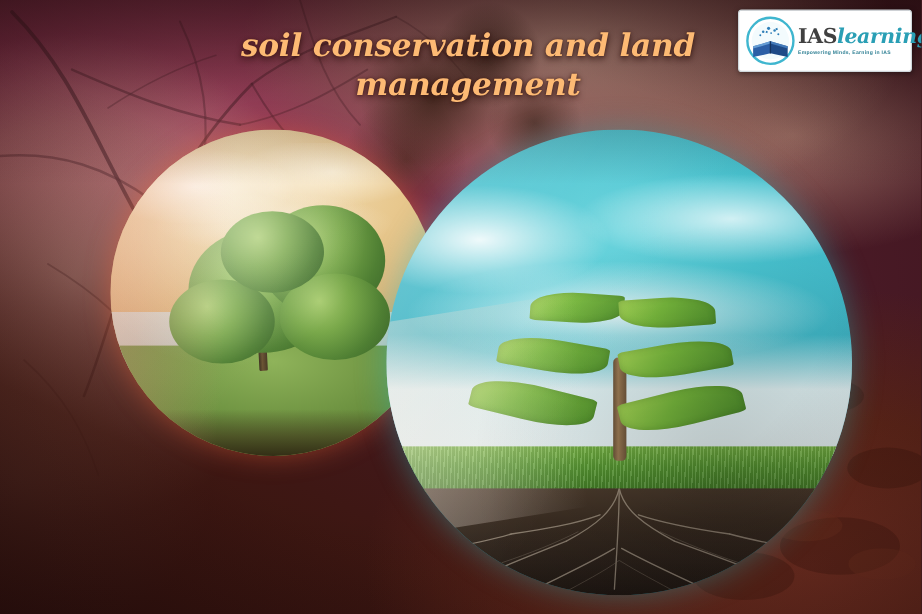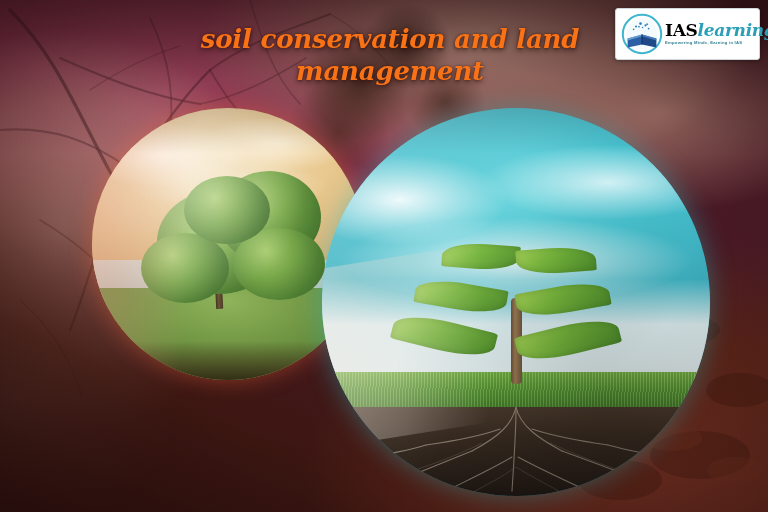--- a/index.html
+++ b/index.html
@@ -211,21 +211,21 @@
   .sr-hand {
     position:absolute; z-index:7; left:-12%; top:38%; width:72%; height:46%;
     background:linear-gradient(96deg, rgba(236,224,214,0.50) 0%, rgba(232,218,208,0.26) 46%, rgba(228,214,204,0.0) 74%);
     transform:rotate(-9deg);
   }
 
   
   #title {
     position:absolute; left:160px; top:24px; width:460px;
     text-align:center; z-index:20;
-    color:#f97316;
+    color:#fdba74;
     font-family:"DejaVu Serif", serif;
     font-weight:700; font-style:italic;
     font-size:26px; line-height:1.22;
     letter-spacing:-0.2px;
     text-shadow:0 2px 5px rgba(40,12,8,0.75), 0 0 2px rgba(60,24,16,0.6);
   }
 
   
   #logo {
     position:absolute; right:8px; top:8px; z-index:25;
@@ -236,21 +236,21 @@
     display:flex; align-items:center;
     padding:3px 5px;
     box-shadow:0 1px 4px rgba(0,0,0,0.35);
   }
   #logo-mark { width:42px; height:42px; flex:0 0 42px; position:relative; }
   #logo-text { flex:1; padding-left:2px; line-height:1; }
   .logo-wordmark {
     font-size:17px; font-weight:700; letter-spacing:-0.3px;
     white-space:nowrap;
   }
-  .lw-ias { color:#000000; font-family:"DejaVu Serif", serif; }
+  .lw-ias { color:#404040; font-family:"DejaVu Serif", serif; }
   .lw-learning {
     color:#2a9fb5; font-family:"DejaVu Serif", serif;
     font-style:italic; font-weight:700;
   }
   .logo-tagline {
     margin-top:2px;
     font-size:4.2px; color:#2d7f93; letter-spacing:0.25px;
     white-space:nowrap; font-weight:600;
   }
 

